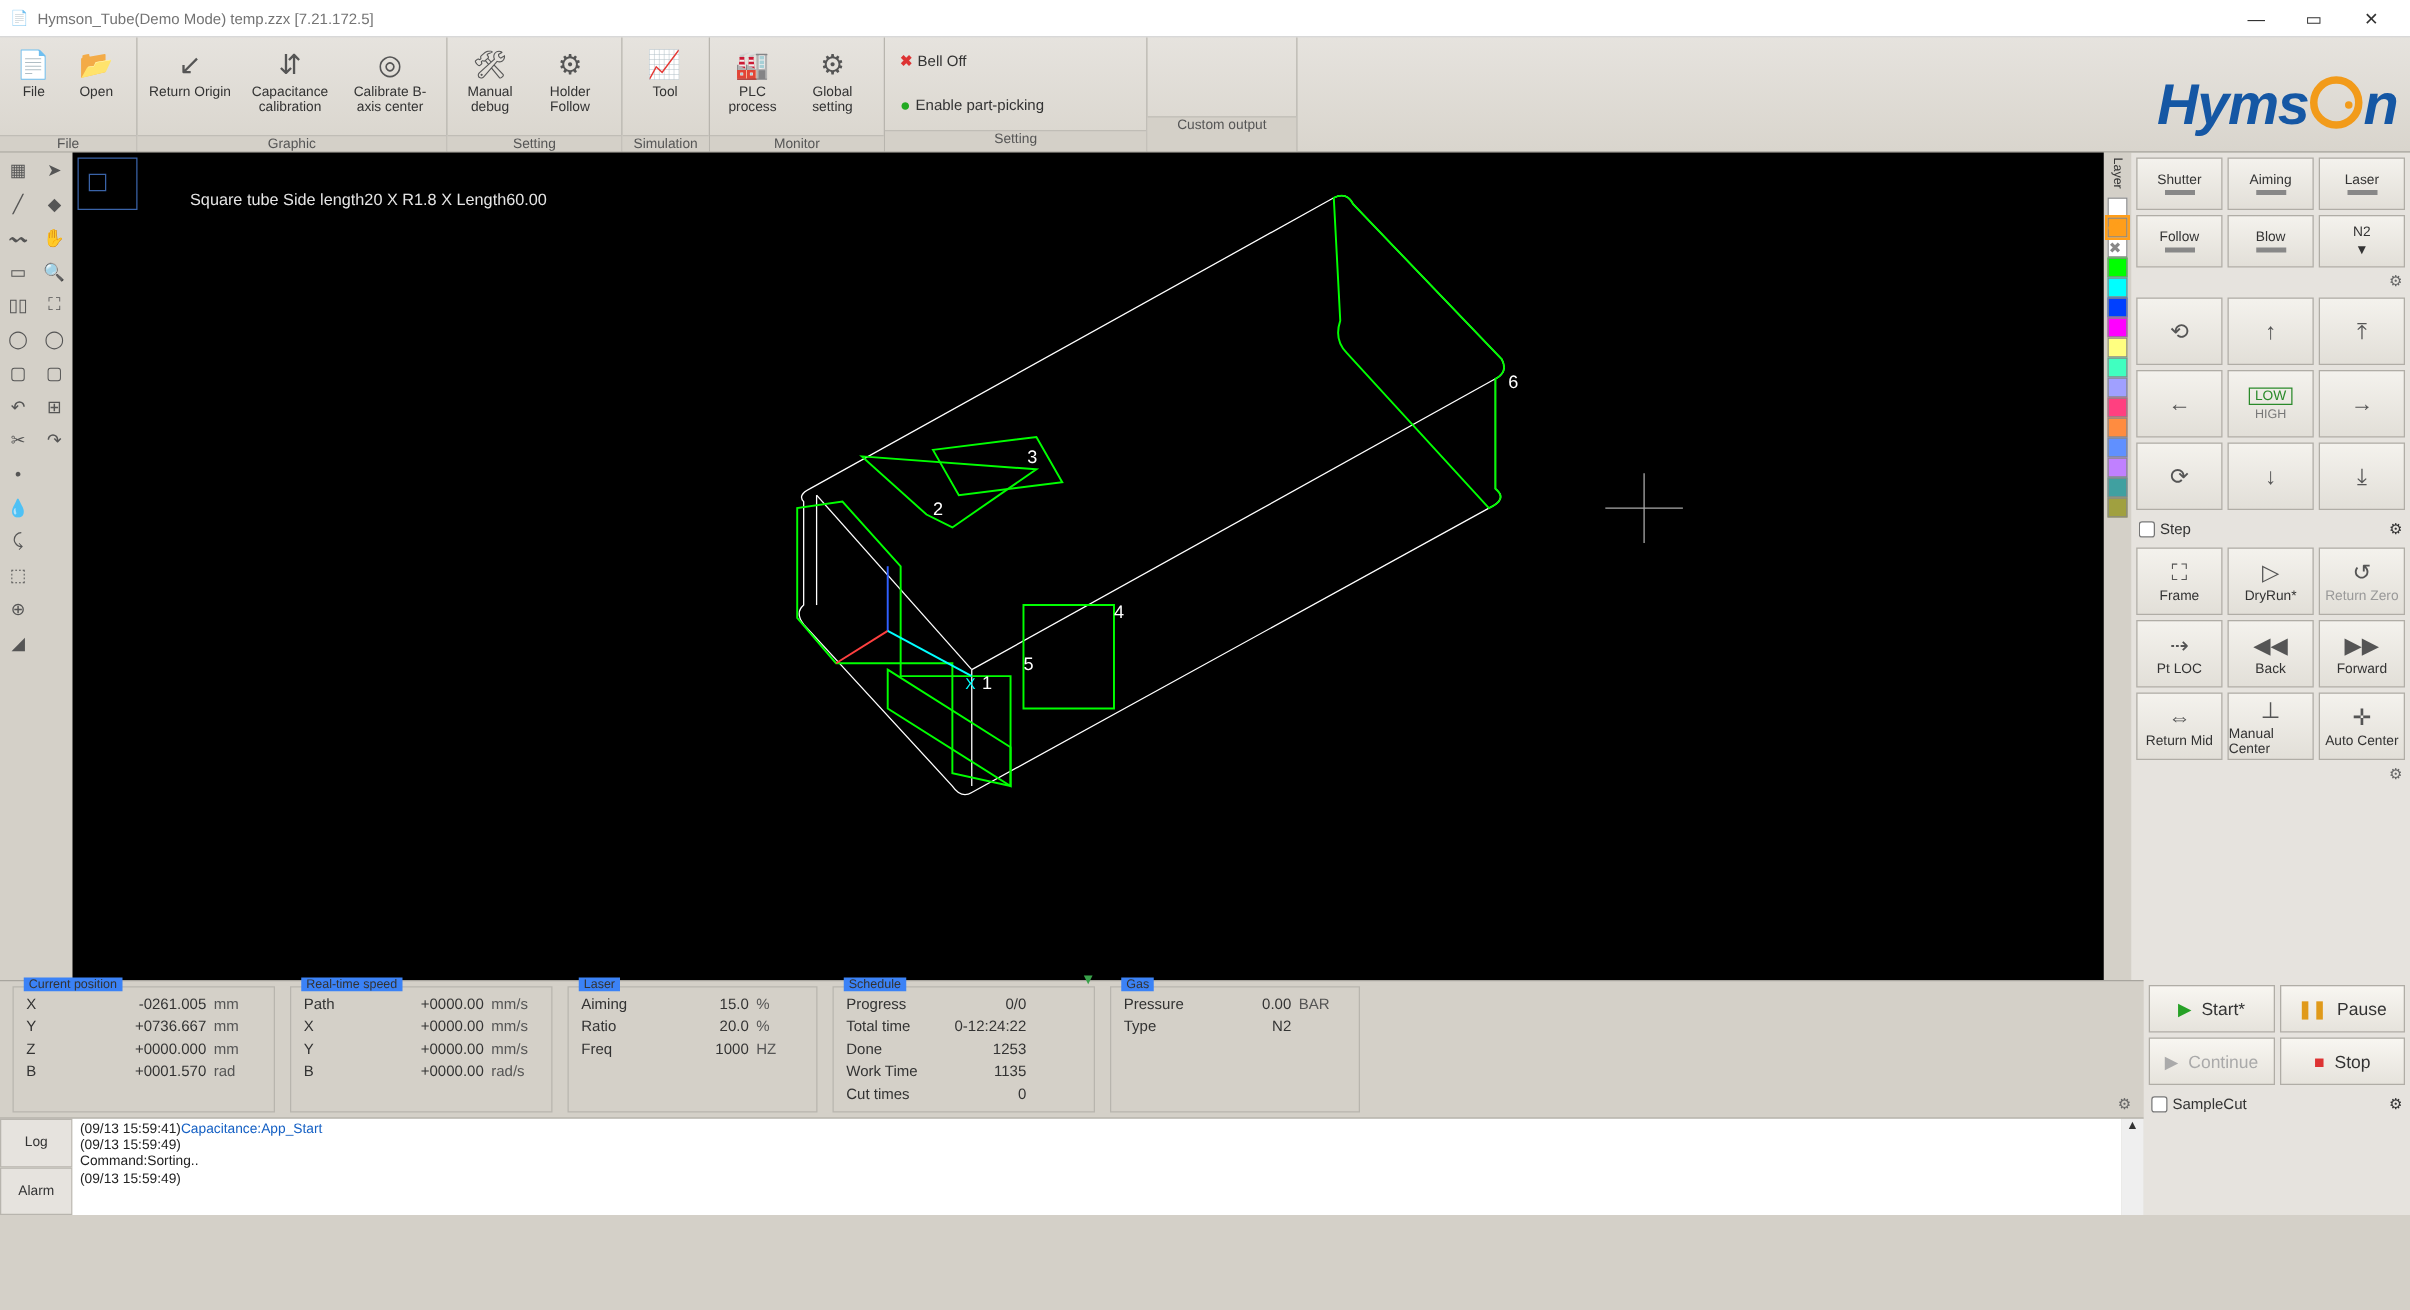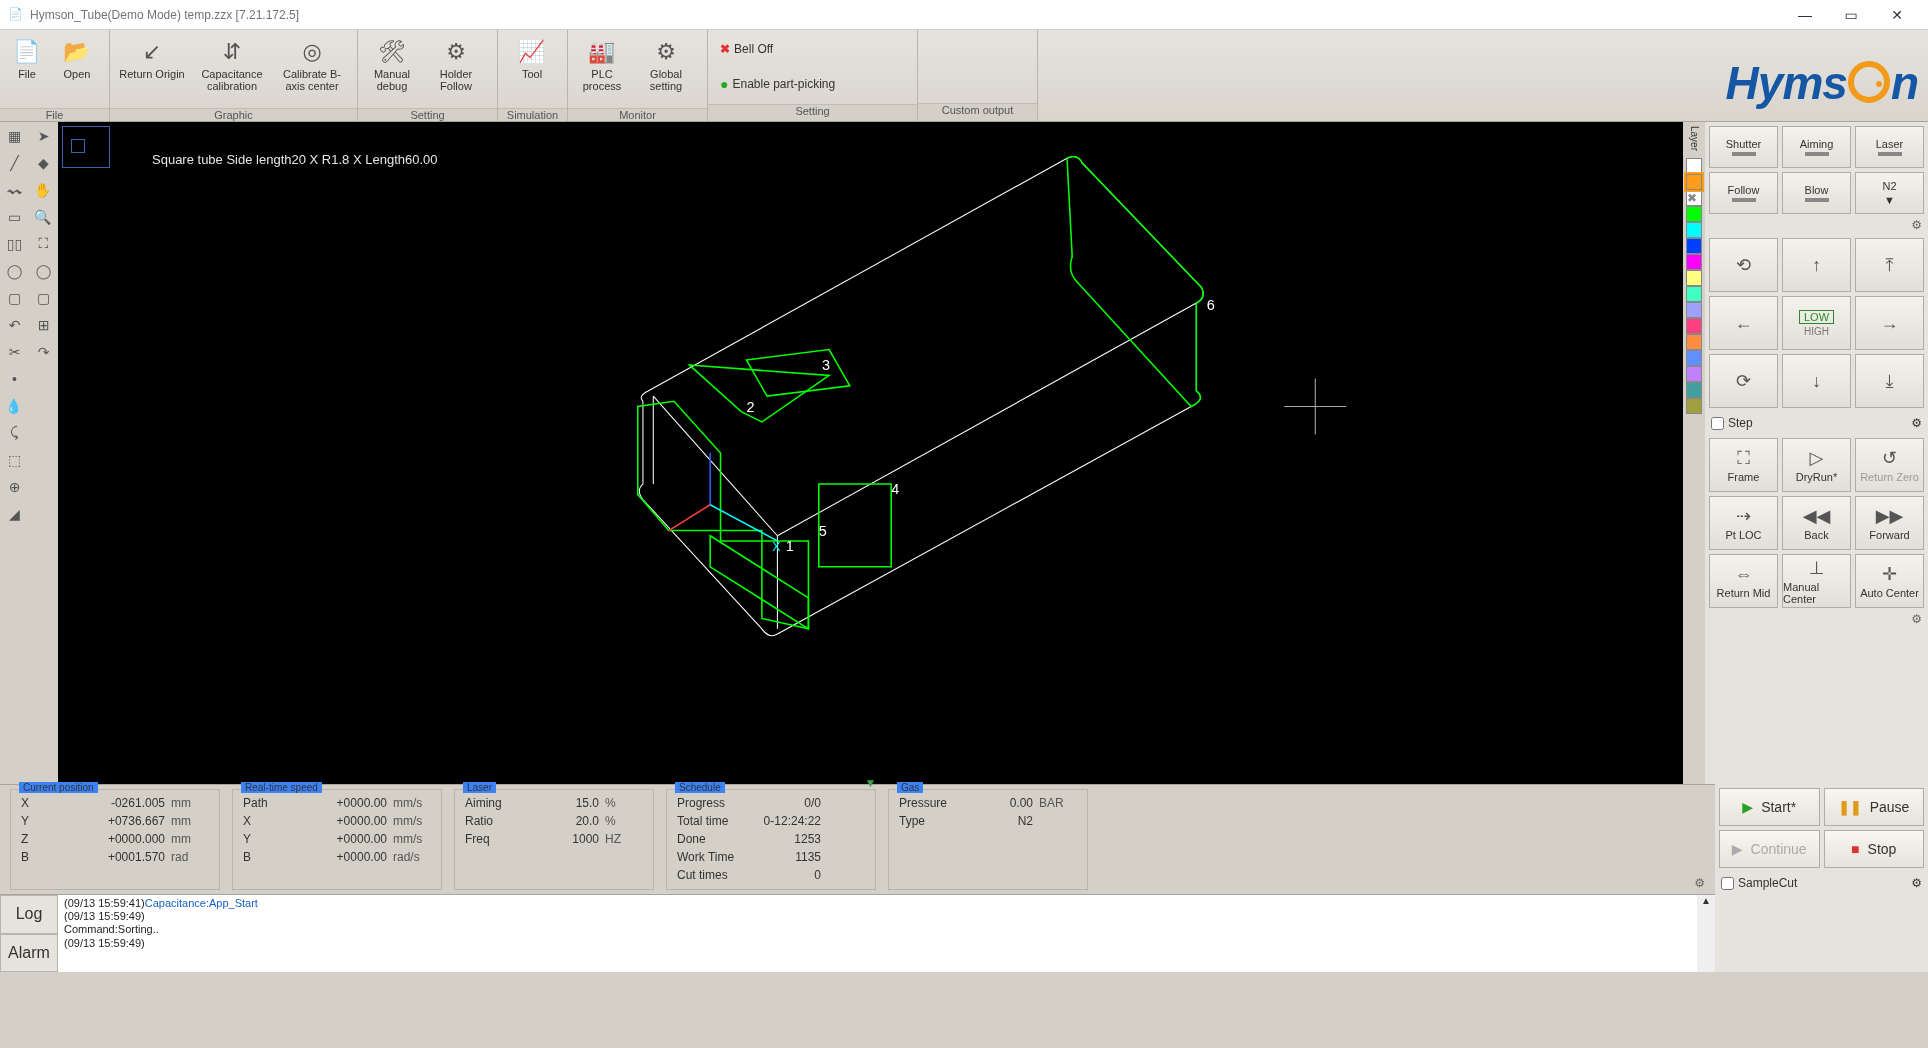--- a/index.html
+++ b/index.html
@@ -9,21 +9,21 @@
 .titlebar { height: 30px; background: #fff; display: flex; align-items: center; padding: 0 8px; border-bottom: 1px solid #ccc; }
 .titlebar .appicon { width: 16px; height: 16px; margin-right: 6px; }
 .titlebar .title { flex: 1; font-size: 12px; color: #737373; }
 .titlebar .winbtns { display: flex; gap: 0; }
 .titlebar .winbtn { width: 46px; height: 30px; display: flex; align-items: center; justify-content: center; font-size: 14px; }
 
 
 .ribbon { height: 92px; background: linear-gradient(#e6e3de,#d9d5cd); display: flex; border-bottom: 1px solid #a8a59e; }
 .ribbon-group { display: flex; flex-direction: column; border-right: 1px solid #b8b5ae; }
 .ribbon-group .buttons { flex: 1; display: flex; align-items: flex-start; padding: 4px 2px; }
-.ribbon-group .label { height: 18px; text-align: center; font-size: 11px; color: #555; background: #d4d0c8; border-top: 1px solid #c0bdb6; }
+.ribbon-group .label { height: 28px; text-align: center; font-size: 11px; color: #555; background: #d4d0c8; border-top: 1px solid #c0bdb6; }
 .ribbon-btn { width: 64px; height: 70px; display: flex; flex-direction: column; align-items: center; justify-content: flex-start; padding: 4px 2px; font-size: 11px; color: #333; text-align: center; gap: 2px; }
 .ribbon-btn .icon { width: 28px; height: 28px; display: flex; align-items: center; justify-content: center; font-size: 22px; color: #555; }
 .ribbon-btn .text { line-height: 1.1; }
 .ribbon-btn.wide { width: 80px; }
 .ribbon-inline { display: flex; align-items: center; gap: 4px; padding: 8px 10px; font-size: 12px; }
 
 
 .main { display: flex; height: 662px; background: #d4d0c8; }
 
 
@@ -57,21 +57,21 @@
 .statusbox .hdr { position: absolute; top: -8px; left: 8px; background: #3b82f6; padding: 0 4px; font-size: 10px; color: #333; }
 .statusbox .row { display: flex; font-size: 12px; height: 18px; align-items: center; }
 .statusbox .row .k { width: 46px; }
 .statusbox .row .v { flex: 1; text-align: right; }
 .statusbox .row .u { width: 44px; text-align: left; padding-left: 6px; color: #555; }
 .statusbox.sched .row .k { width: 78px; }
 
 
 .logarea { height: 78px; display: flex; background: #d4d0c8; border-top: 1px solid #a8a59e; }
 .logarea .tabs { width: 58px; display: flex; flex-direction: column; }
-.logarea .tabs .tab { flex: 1; display:flex; align-items:center; justify-content:center; border:1px solid #b8b5ae; font-size:16px; background:#e6e3de; }
+.logarea .tabs .tab { flex: 1; display:flex; align-items:center; justify-content:center; border:1px solid #b8b5ae; font-size:11px; background:#e6e3de; }
 .logarea .content { flex: 1; background: #fff; font-family: Consolas, monospace; font-size: 11px; padding: 2px 6px; overflow: hidden; line-height: 1.2; }
 .footer { height: 18px; font-size: 11px; padding: 0 6px; display:flex; align-items:center; }
 
 
 .actioncol { width: 213px; background:#e6e3de; display:flex; flex-direction:column; padding:4px; gap:4px;}
 .actbtn { height:38px; background:linear-gradient(#f8f6f1,#e6e3dc); border:1px solid #b0ada6; display:flex; align-items:center; justify-content:center; gap:8px; font-size:14px; }
 .actbtn .tri { font-size:14px; }
 .actbtn.half { flex:1; }
 .actrow { display:flex; gap:4px; }
 

